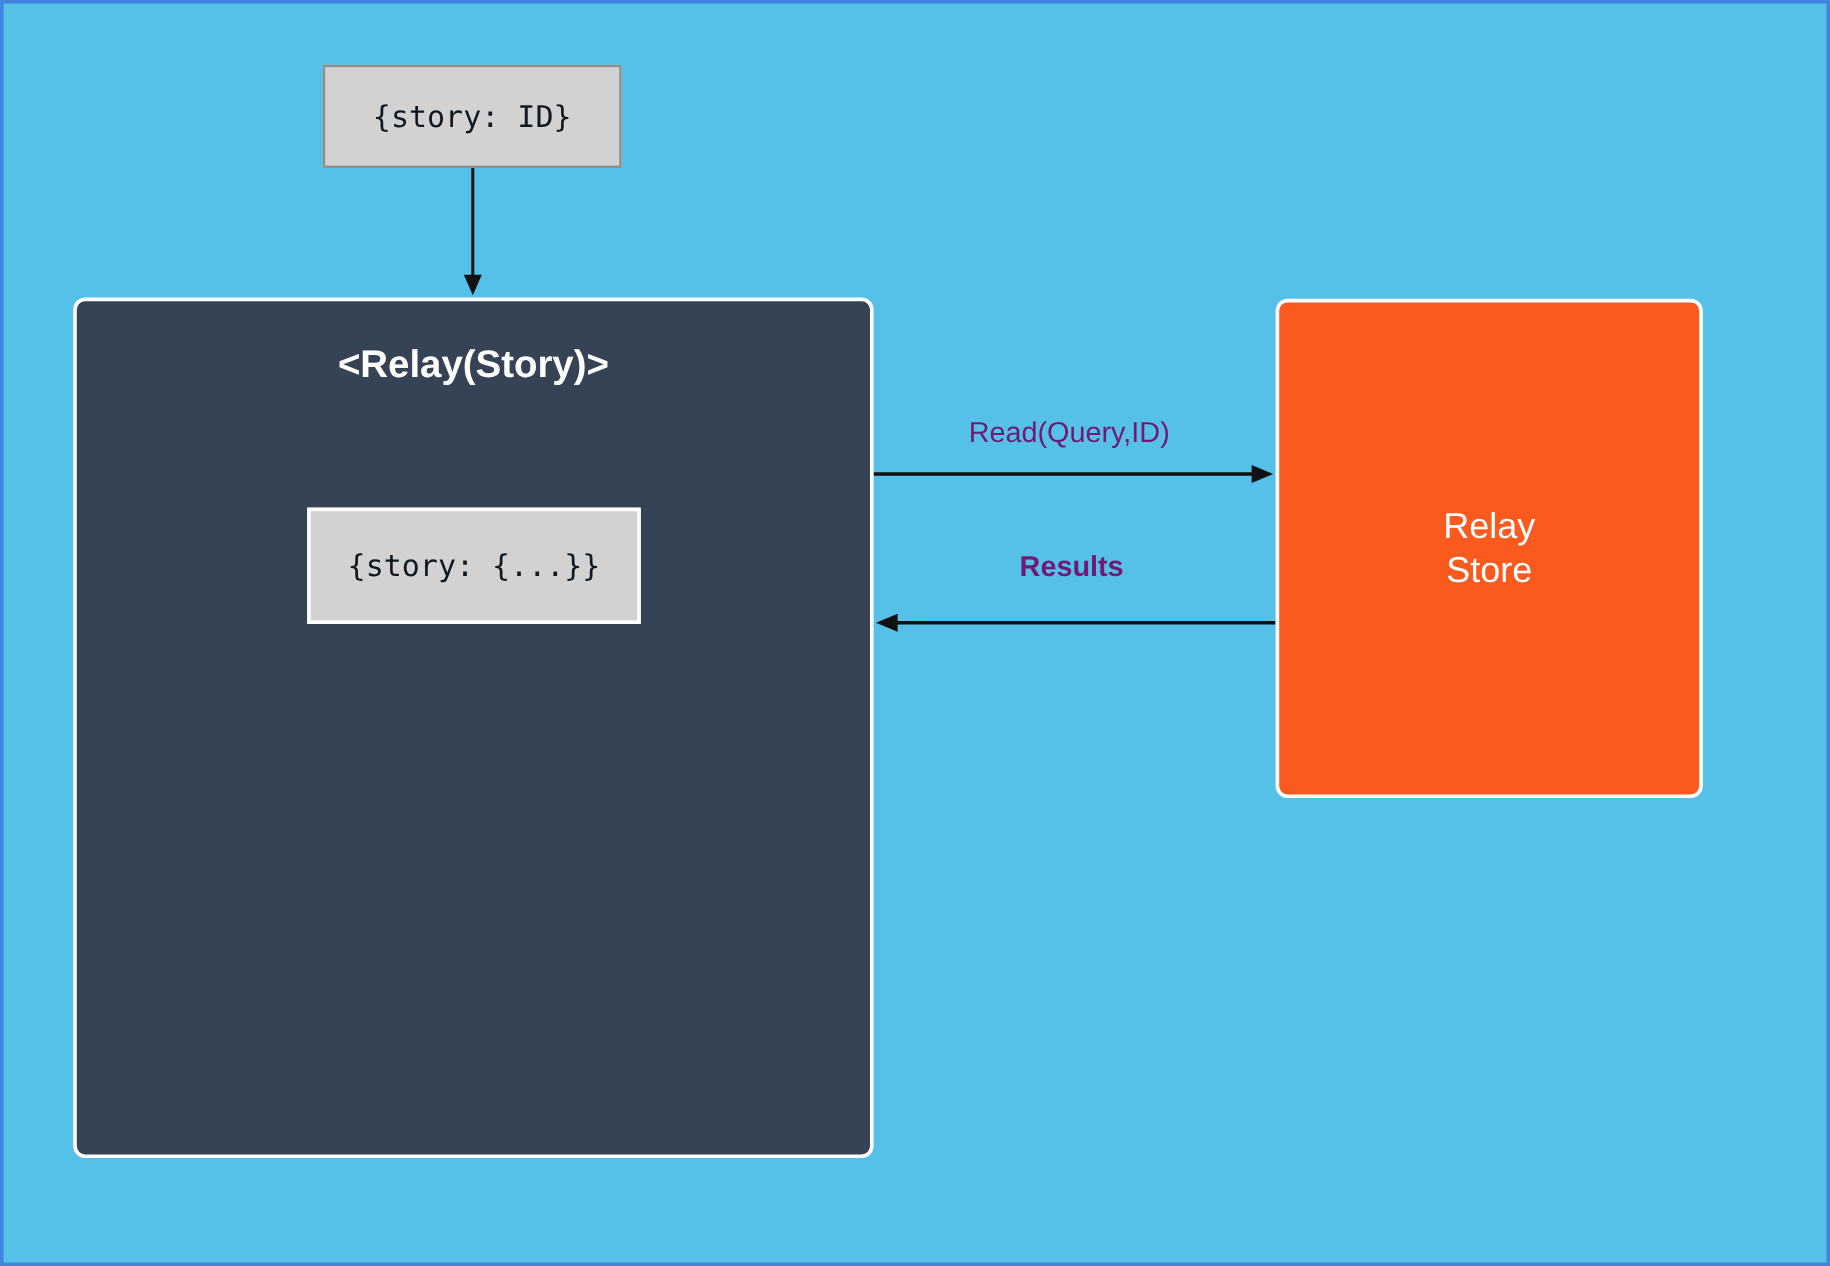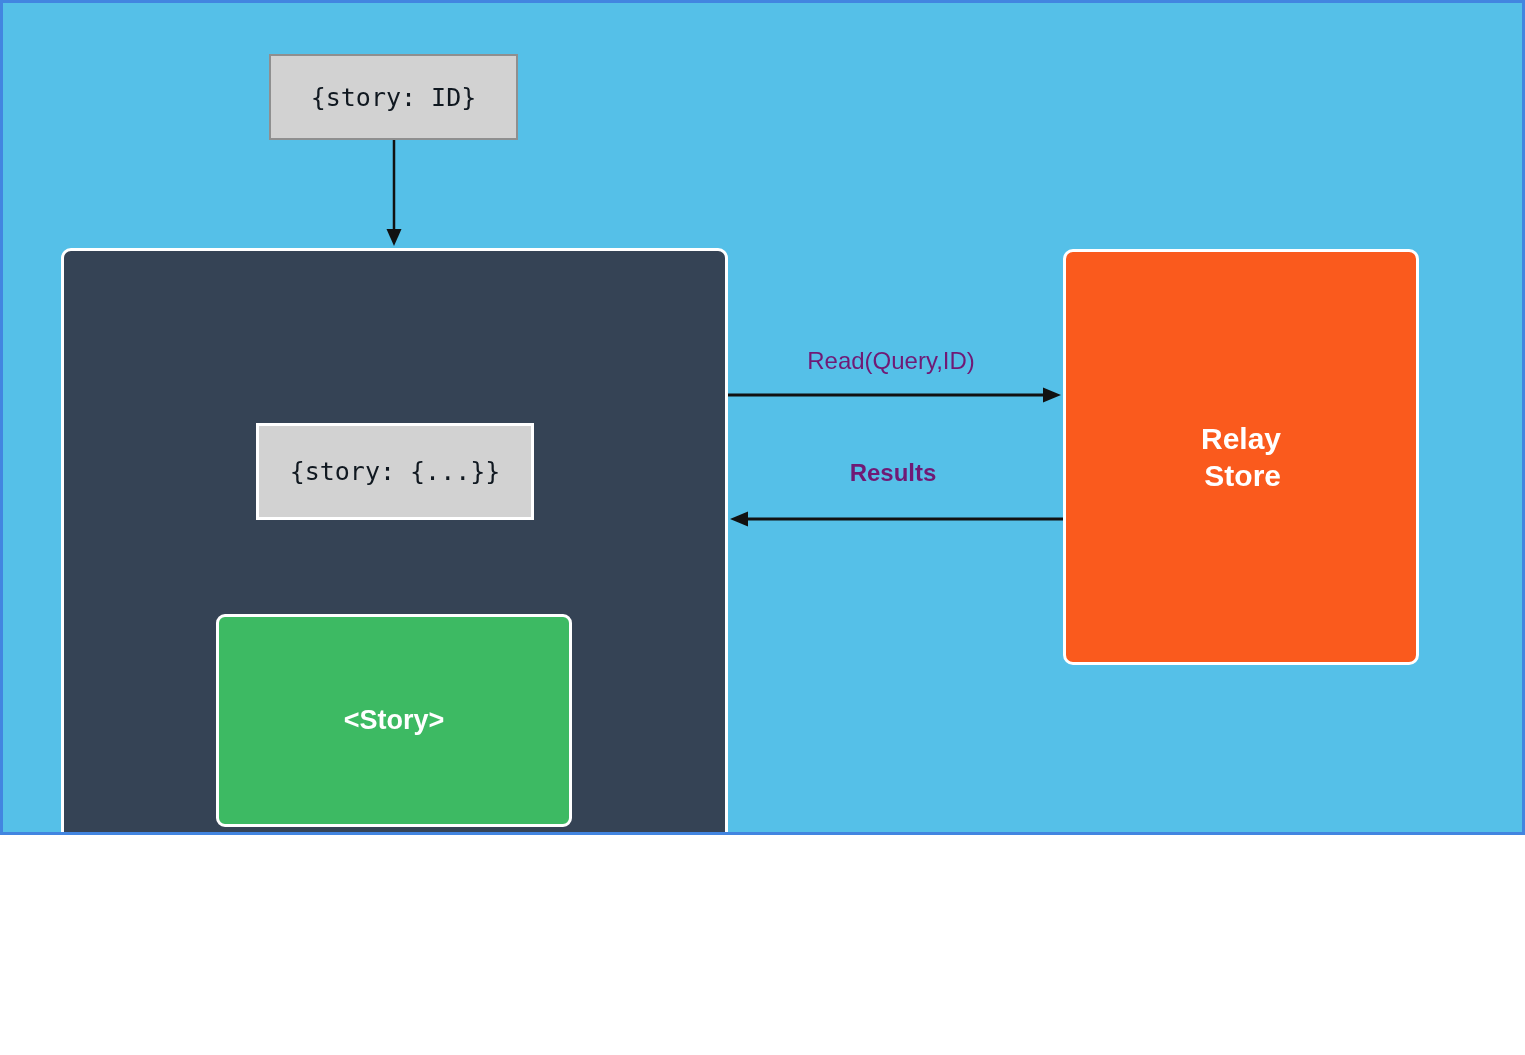--- a/index.html
+++ b/index.html
@@ -3,21 +3,21 @@
 <meta charset="utf-8">
 <style>
   html, body {
     margin: 0;
     padding: 0;
     font-family: "Liberation Sans", sans-serif;
   }
   .canvas {
     position: relative;
     width: 1525px;
-    height: 835px;
+    height: 1055px;
     box-sizing: border-box;
     background: #55C0E8;
     border: 3px solid #4285E0;
     overflow: hidden;
   }
   .abs { position: absolute; box-sizing: border-box; }
 
   
   .props-box {
     background: #D2D2D2;
@@ -80,24 +80,24 @@
   .store-box {
     background: #FA5A1D;
     border: 3px solid #FFFFFF;
     border-radius: 10px;
     display: flex;
     align-items: center;
     justify-content: center;
   }
   .store-label {
     color: #FFFFFF;
-    font-weight: bold;
+    font-weight: normal;
     font-size: 30px;
     line-height: 37px;
-    text-align: right;
+    text-align: center;
     white-space: pre-line;
   }
 
   
   .edge-label {
     position: absolute;
     color: #701a75;
     font-size: 24px;
     white-space: nowrap;
     transform: translateX(-50%);
@@ -137,28 +137,26 @@
       <line x1="391" y1="502" x2="391" y2="594" stroke="#FFFFFF" stroke-width="3"></line>
       <polygon points="382.5,593 399.5,593 391,611" fill="#FFFFFF"></polygon>
     </g>
   </svg>
 
   <div class="abs props-box" style="left:266px; top:51px; width:249px; height:86px;">
     <span class="mono-text">{story: ID}</span>
   </div>
 
   <div class="abs relay-container" style="left:58px; top:245px; width:667px; height:717px;">
+    <div class="relay-title">&lt;Relay(Story)&gt;</div>
 
     <div class="abs inner-props-box" style="left:192px; top:157px; width:278px; height:97px;">
       <span class="mono-text">{story: {...}}</span>
     </div>
 
-    <div class="abs story-box" style="left:152px; top:363px; width:356px; height:213px;">
-      <span class="story-label">&lt;Story&gt;</span>
-    </div>
   </div>
 
   <div class="abs store-box" style="left:1060px; top:246px; width:356px; height:416px;">
     <div class="store-label">Relay
 Store</div>
   </div>
 
   <div class="edge-label" style="left:888px; top:344px;">Read(Query,ID)</div>
   <div class="edge-label" style="left:890px; top:456px;font-weight:bold;">Results</div>
 

